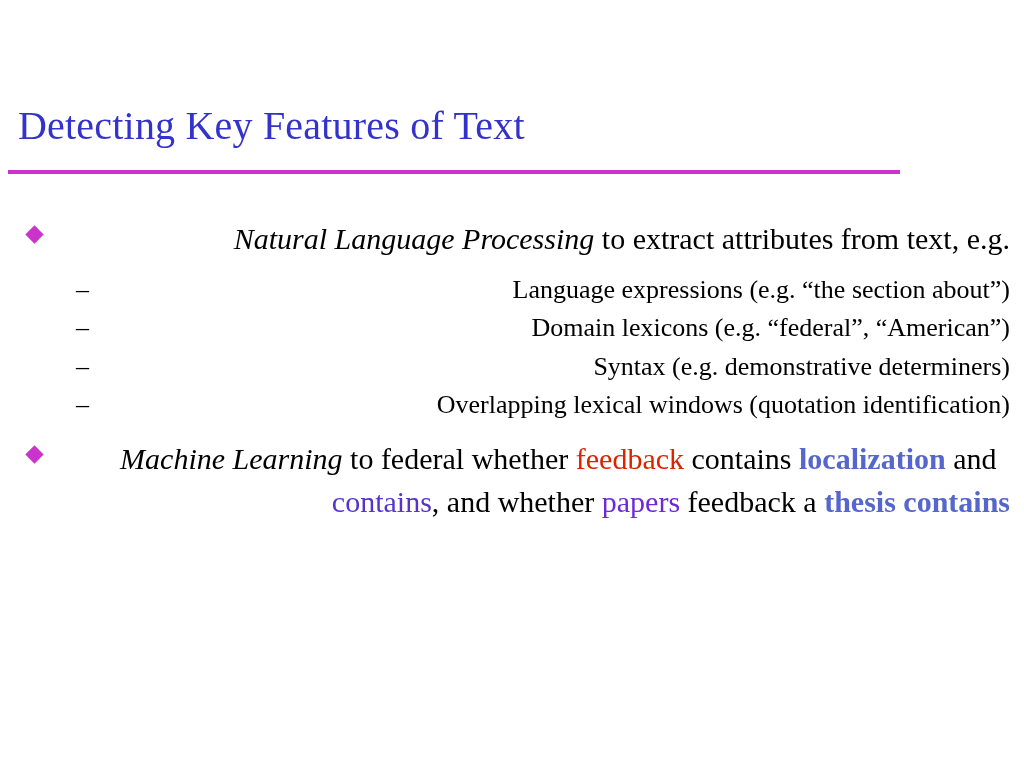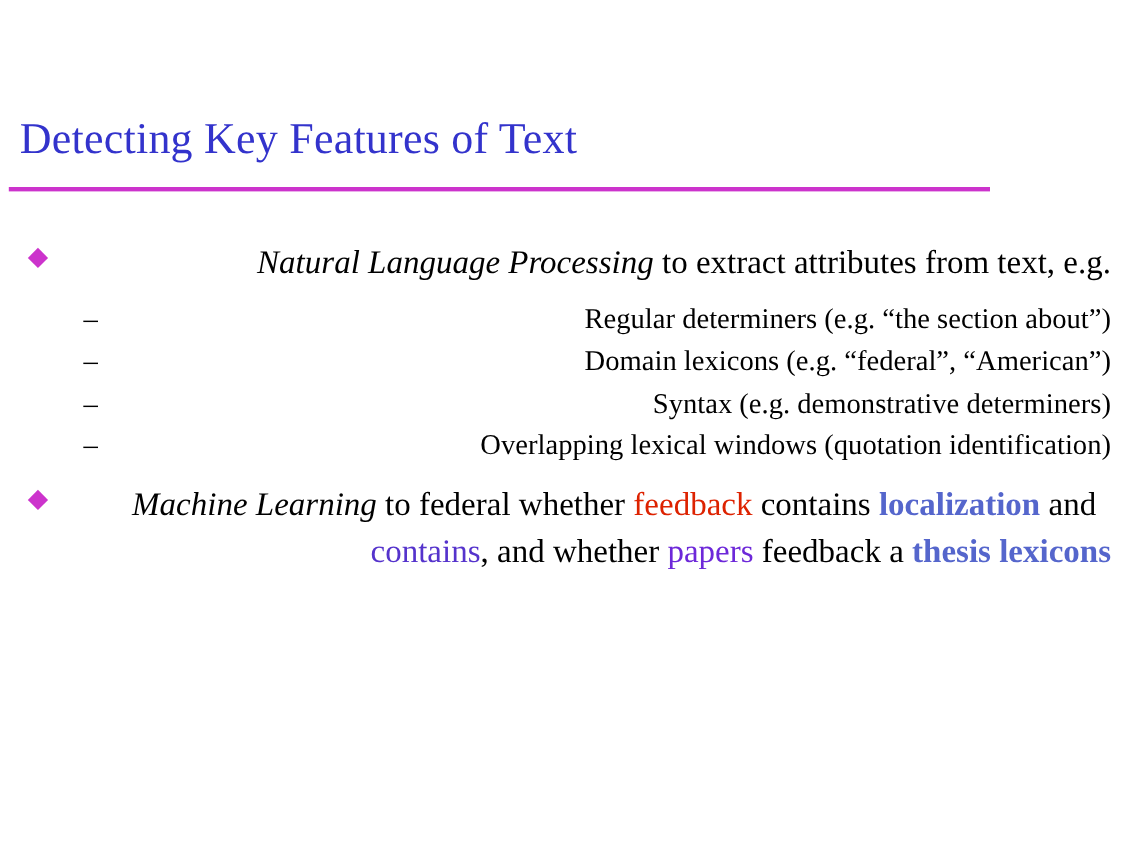--- a/index.html
+++ b/index.html
@@ -113,35 +113,35 @@
   <div class="body">
 
     <div class="l1">
       <span class="bullet"></span>
       <span class="ital">Natural Language Processing</span><span> to extract attributes from text, e.g.</span>
     </div>
 
     <div class="l2-group">
       <div class="l2">
         <span class="dash">–</span>
-        <span>Regular determiners (e.g. “the section about”)</span>
+        <span>Language expressions (e.g. “the section about”)</span>
       </div>
       <div class="l2">
         <span class="dash">–</span>
         <span>Domain lexicons (e.g. “federal”, “American”)</span>
       </div>
       <div class="l2">
         <span class="dash">–</span>
         <span>Syntax (e.g. demonstrative determiners)</span>
       </div>
       <div class="l2">
         <span class="dash">–</span>
         <span>Overlapping lexical windows (quotation identification)</span>
       </div>
     </div>
 
     <div class="l1">
       <span class="bullet"></span>
-      <span class="ital">Machine Learning</span><span> to federal whether </span><span class="red">feedback</span><span> contains </span><span class="blue">localization</span><span> and </span><span class="spacer-wide"></span><span class="purple">contains</span><span>, and whether </span><span class="green">papers</span><span> feedback a </span><span class="blue">thesis lexicons</span>
+      <span class="ital">Machine Learning</span><span> to federal whether </span><span class="red">feedback</span><span> contains </span><span class="blue">localization</span><span> and </span><span class="spacer-wide"></span><span class="purple">contains</span><span>, and whether </span><span class="green">papers</span><span> feedback a </span><span class="blue">thesis contains</span>
     </div>
 
   </div>
 </div>
 
 </body></html>

